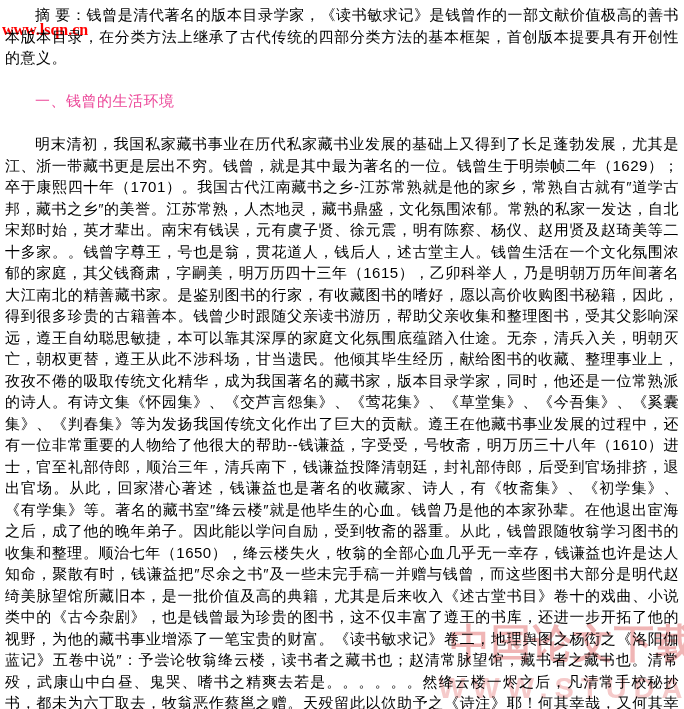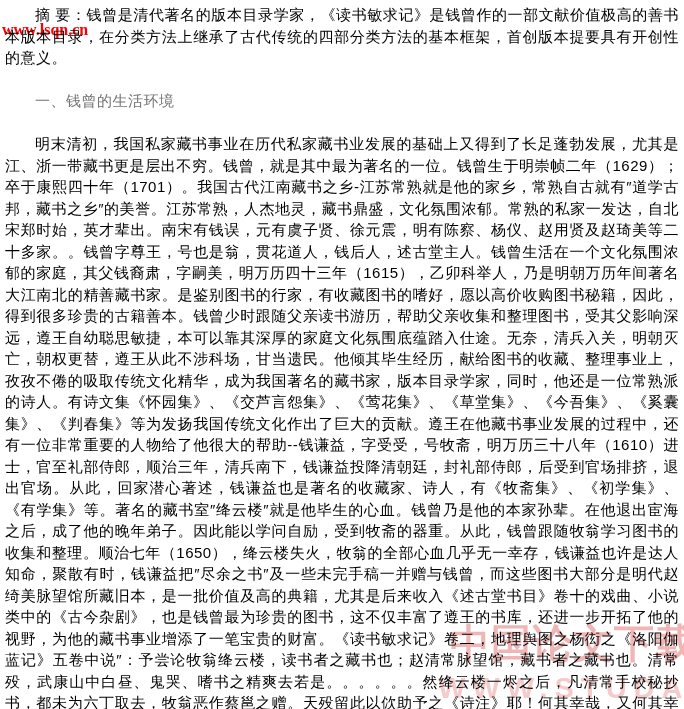--- a/index.html
+++ b/index.html
@@ -30,21 +30,21 @@
     letter-spacing: 0.5px;
     color: #000000;
   }
   .heading {
     margin: 21.5px 0 21.5px 0;
     font-size: 15px;
     font-weight: normal;
     line-height: 21.5px;
     text-indent: 2em;
     letter-spacing: 0.5px;
-    color: #737373;
+    color: #ec4899;
   }
   .wm-top-left {
     position: absolute;
     z-index: 0;
     top: 21px;
     left: 2px;
     font-size: 16px;
     font-weight: bold;
     font-family: "Liberation Serif", serif;
     white-space: nowrap;

